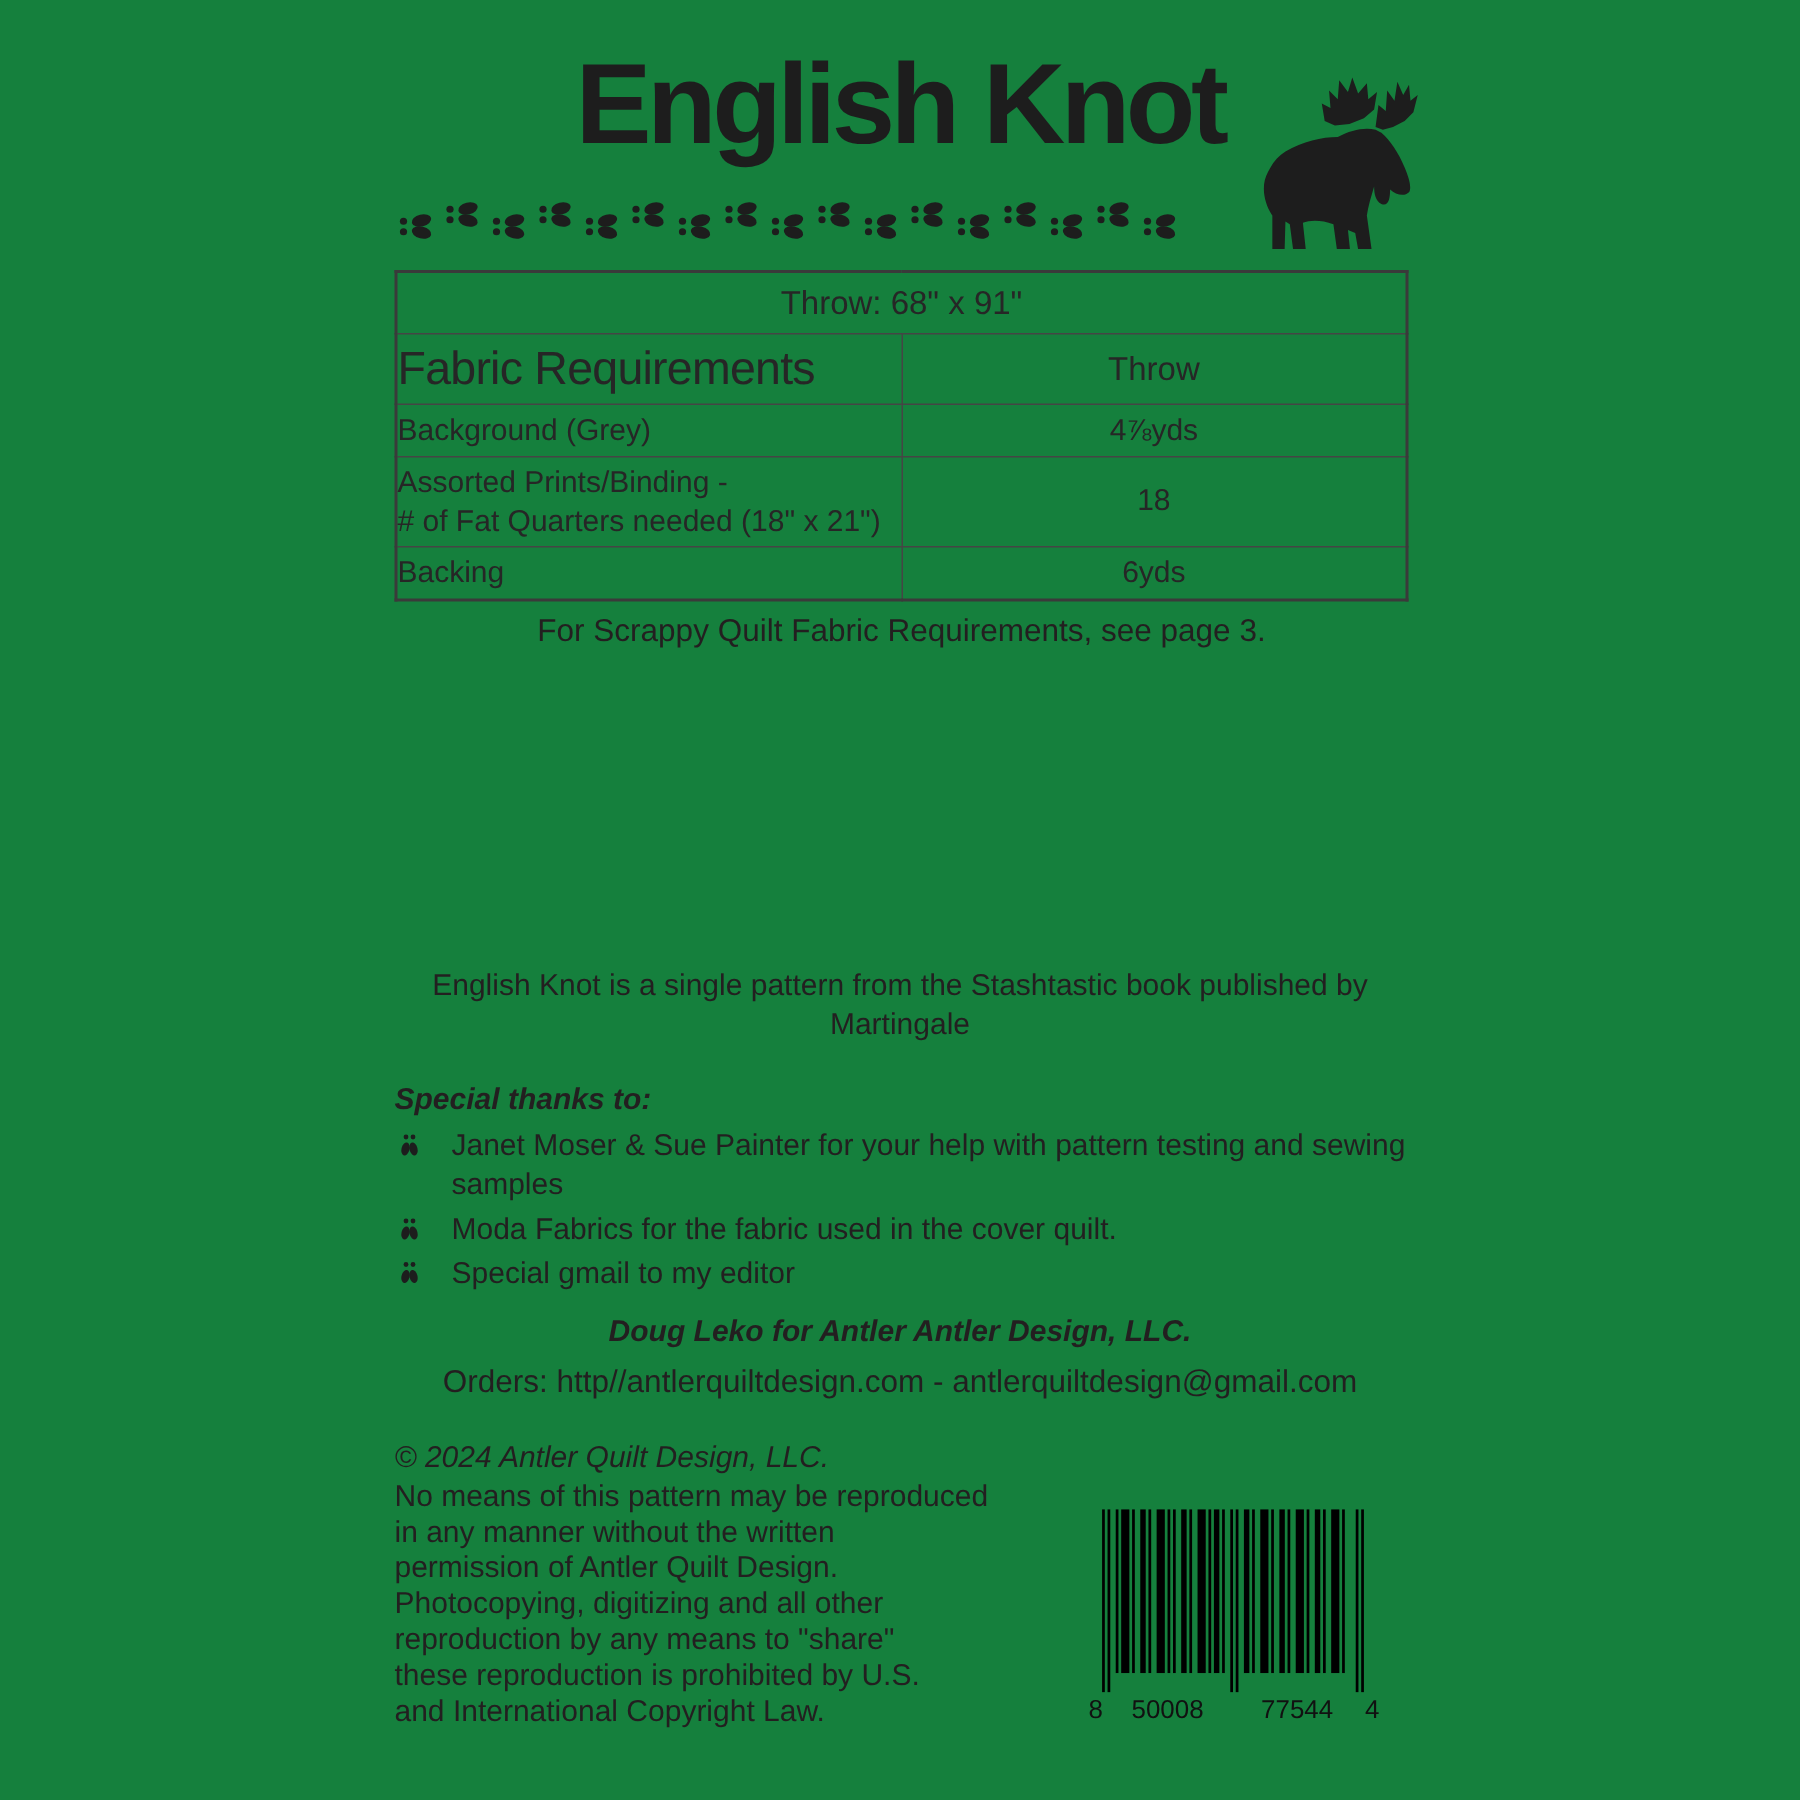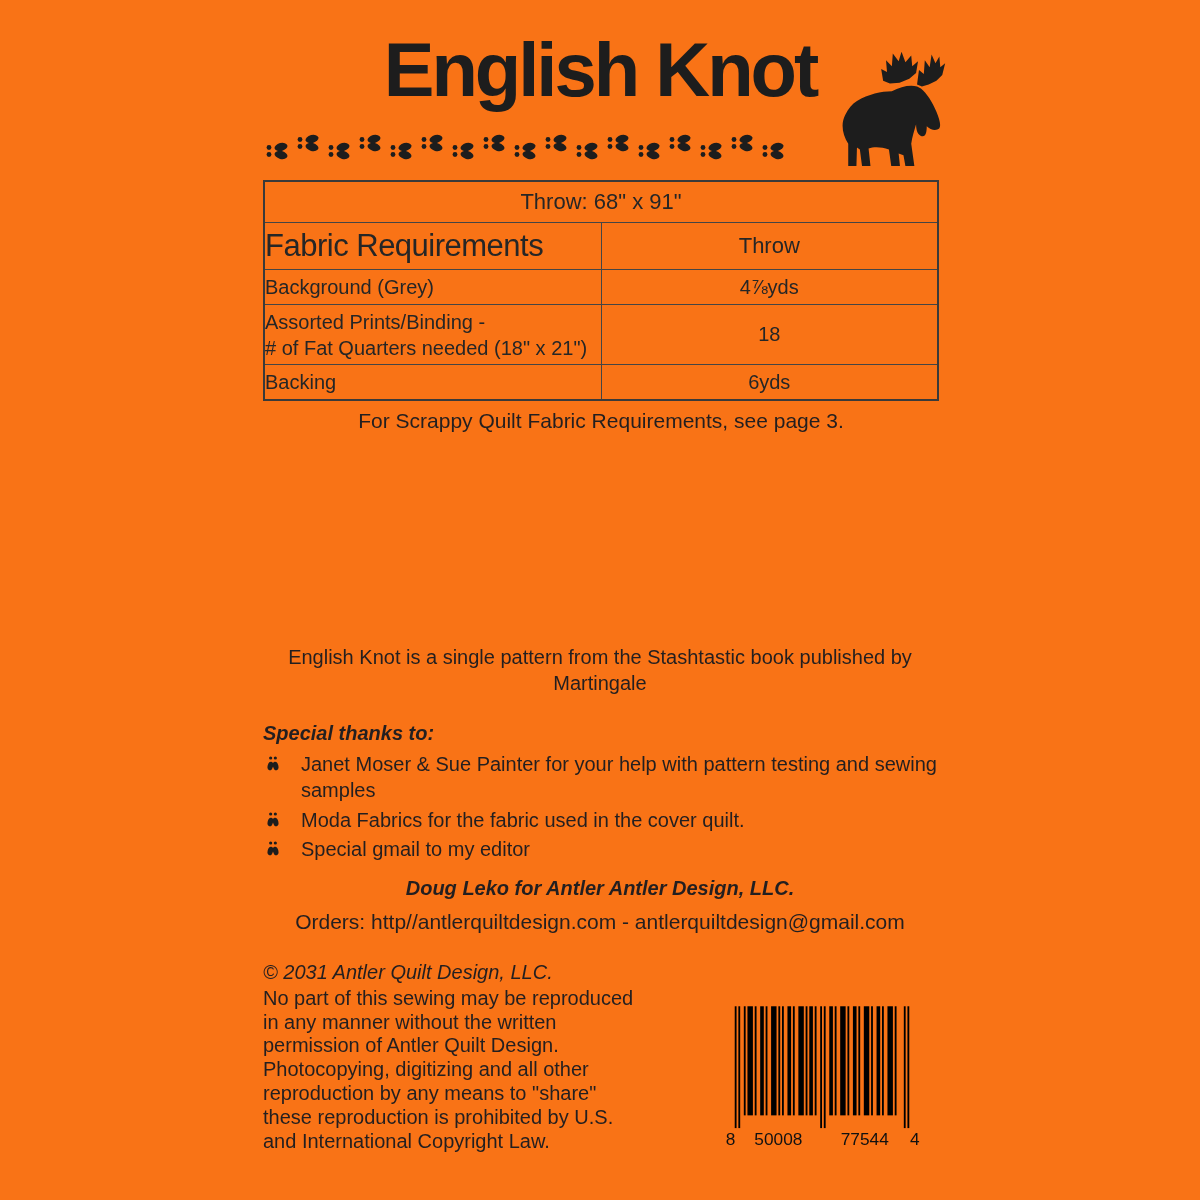--- a/index.html
+++ b/index.html
@@ -1,17 +1,17 @@
 <!DOCTYPE html>
 <html><head>
 <meta charset="utf-8">
 <style>
   html,body{margin:0;padding:0;background:#ffffff;}
   .page{
-    position:relative;width:1200px;height:1200px;background:#f97316;
+    position:relative;width:1200px;height:1200px;background:#15803d;
     color:#231f20;font-family:"Liberation Sans","DejaVu Sans",sans-serif;
     overflow:hidden;
   }
   .title{
     position:absolute;top:28px;left:250px;width:700px;margin:0;
     text-align:center;font-size:76px;font-weight:700;letter-spacing:-3px;
     color:#1d1d1d;line-height:1.1;
   }
   .moose{position:absolute;top:40px;left:826px;}
   .tracks{position:absolute;top:130px;left:266px;}
@@ -148,22 +148,22 @@
           <use href="#hoof"></use>
         </svg>
       <span>Special gmail to my editor</span>
     </div>
   </div>
 
   <div class="author">Doug Leko for Antler Antler Design, LLC.</div>
   <div class="orders">Orders: http//antlerquiltdesign.com - antlerquiltdesign@gmail.com</div>
 
   <div class="copyright">
-    <div class="line1">© 2031 Antler Quilt Design, LLC.</div>
-    <div>No part of this sewing may be reproduced</div>
+    <div class="line1">© 2024 Antler Quilt Design, LLC.</div>
+    <div>No means of this pattern may be reproduced</div>
     <div>in any manner without the written</div>
     <div>permission  of Antler Quilt Design.</div>
     <div>Photocopying, digitizing and all other</div>
     <div>reproduction by any means to "share"</div>
     <div>these reproduction is prohibited by U.S.</div>
     <div>and International Copyright Law.</div>
   </div>
 
   <svg class="barcode" width="200" height="146" viewBox="0 0 220 160">
     <g fill="#000000">

